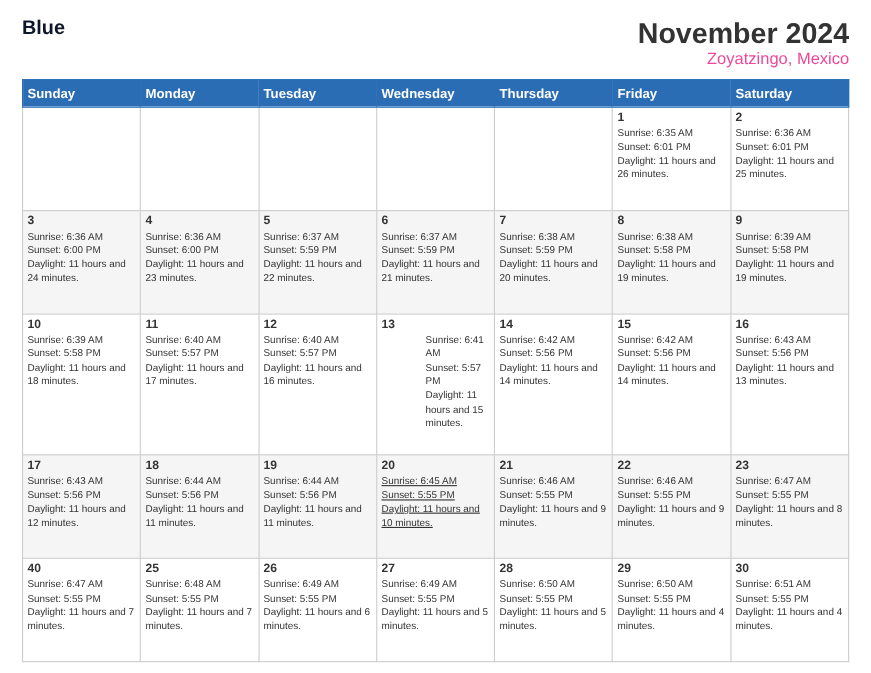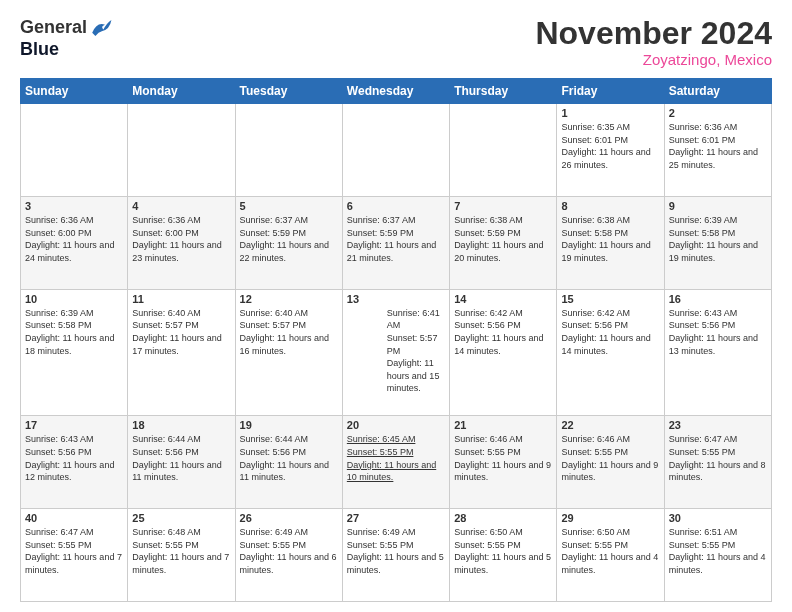--- a/index.html
+++ b/index.html
@@ -36,21 +36,21 @@
     .logo-blue { color: #0f172a; }
     .logo-icon {
       width: 24px;
       height: 24px;
       margin-left: 2px;
     }
     .title-block {
       text-align: right;
     }
     .month-title {
-      font-size: 32px;
+      font-size: 26px;
       font-weight: bold;
       color: #333;
       line-height: 1.1;
     }
     .location-title {
       font-size: 15px;
       color: #ec4899;
     }
     .calendar {
       width: 100%;
@@ -94,26 +94,20 @@
       background: #fff !important;
     }
   </style>
 </head>
 <body>
 
 <div class="page">
   <div class="header">
     <div class="logo">
       <div>
-        <div style="display:flex;align-items:center;">
-          <span class="logo-text logo-general">General</span>
-          <svg class="logo-icon" viewBox="0 0 30 24" xmlns="http://www.w3.org/2000/svg">
-            <path d="M4 18 Q10 4 20 8 Q14 10 18 14 Q22 6 28 2 Q26 14 16 16 Q12 17 8 22 Z" fill="#2a6db5"></path>
-          </svg>
-        </div>
         <div class="logo-text logo-blue">Blue</div>
       </div>
     </div>
     <div class="title-block">
       <div class="month-title">November 2024</div>
       <div class="location-title">Zoyatzingo, Mexico</div>
     </div>
   </div>
 
   <table class="calendar">

